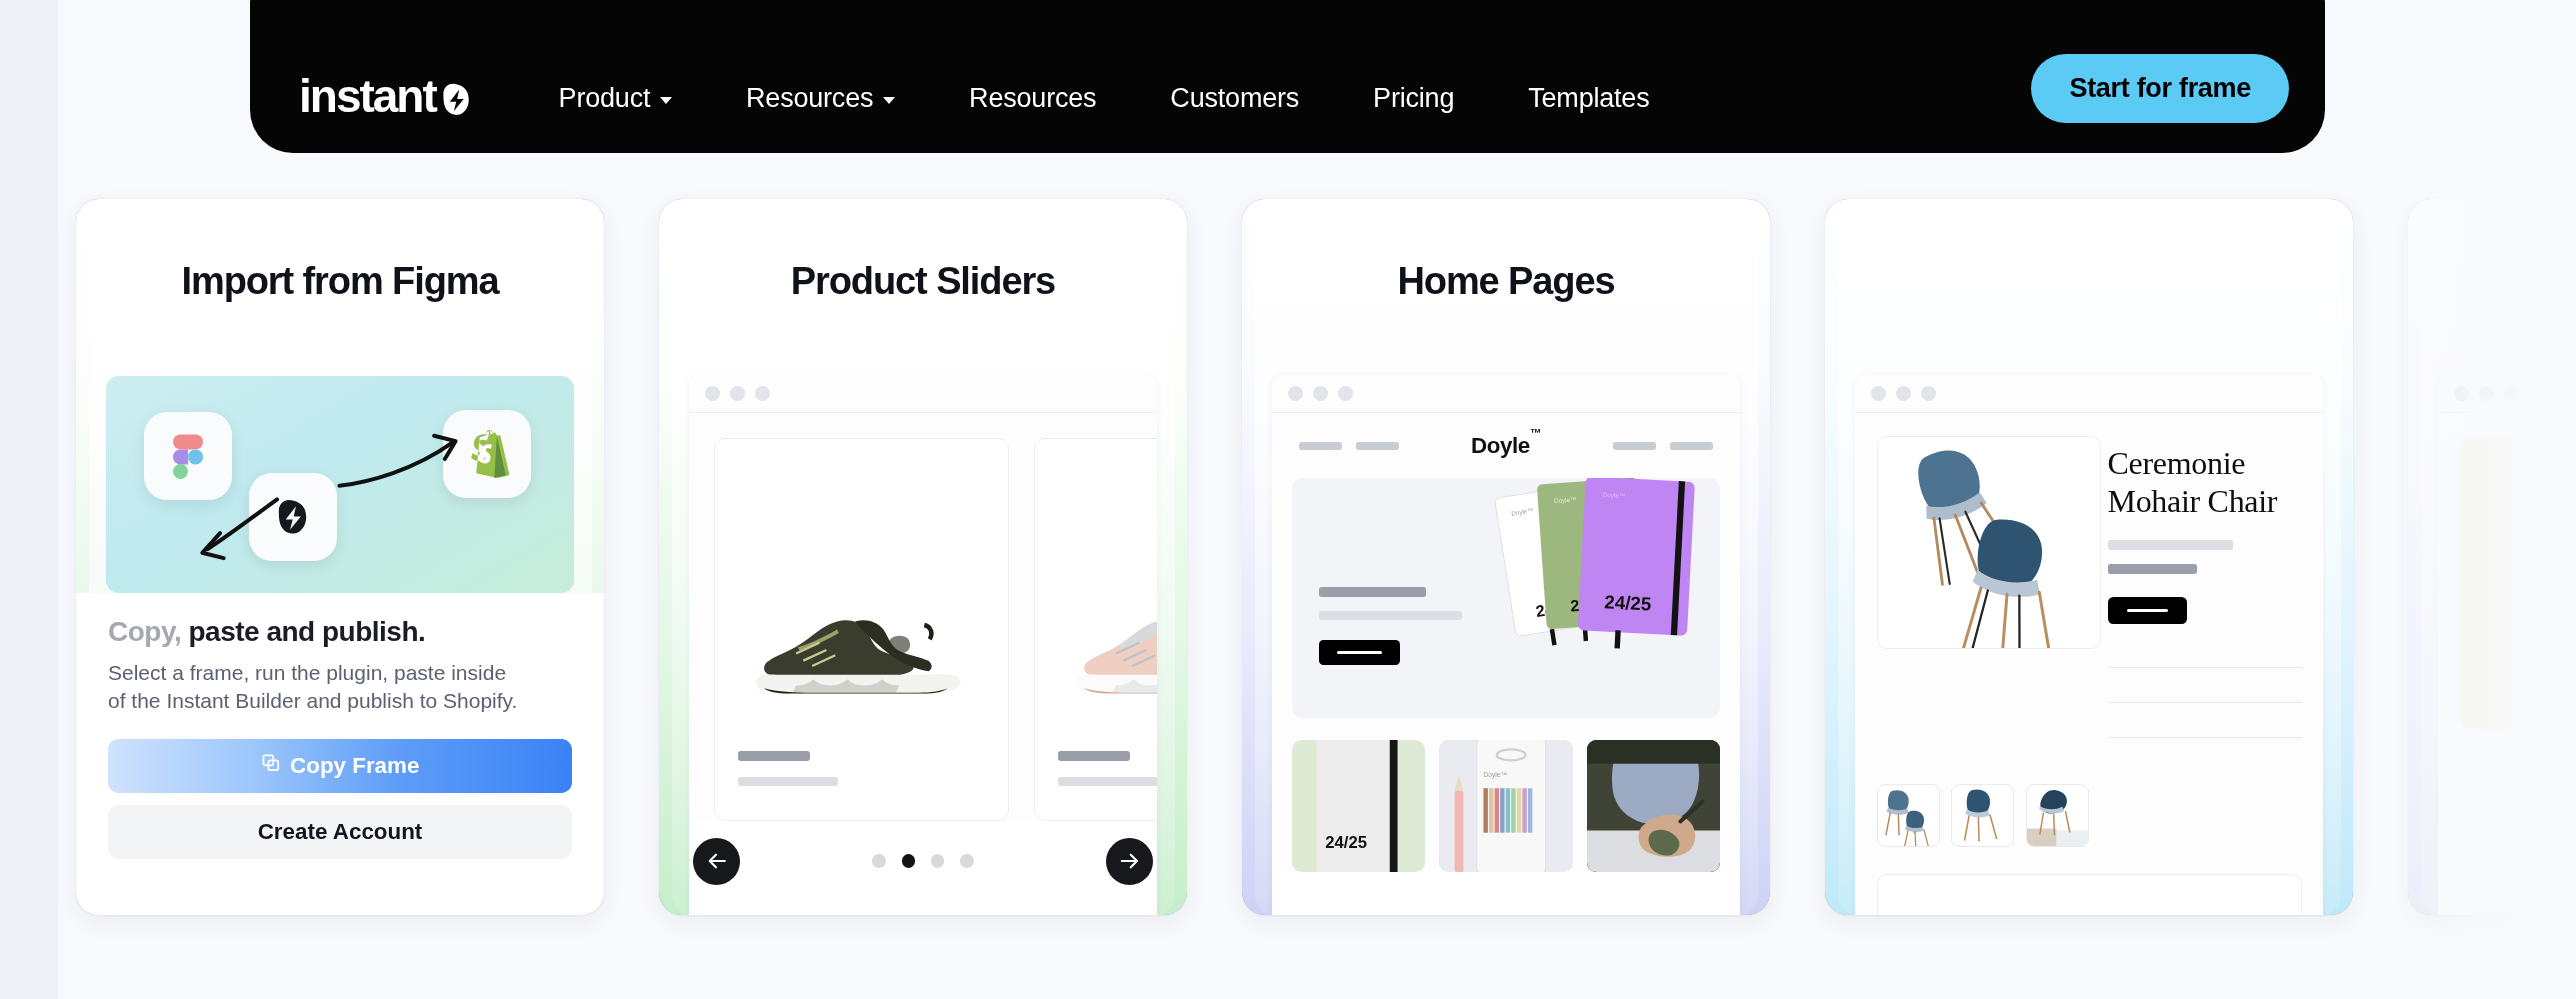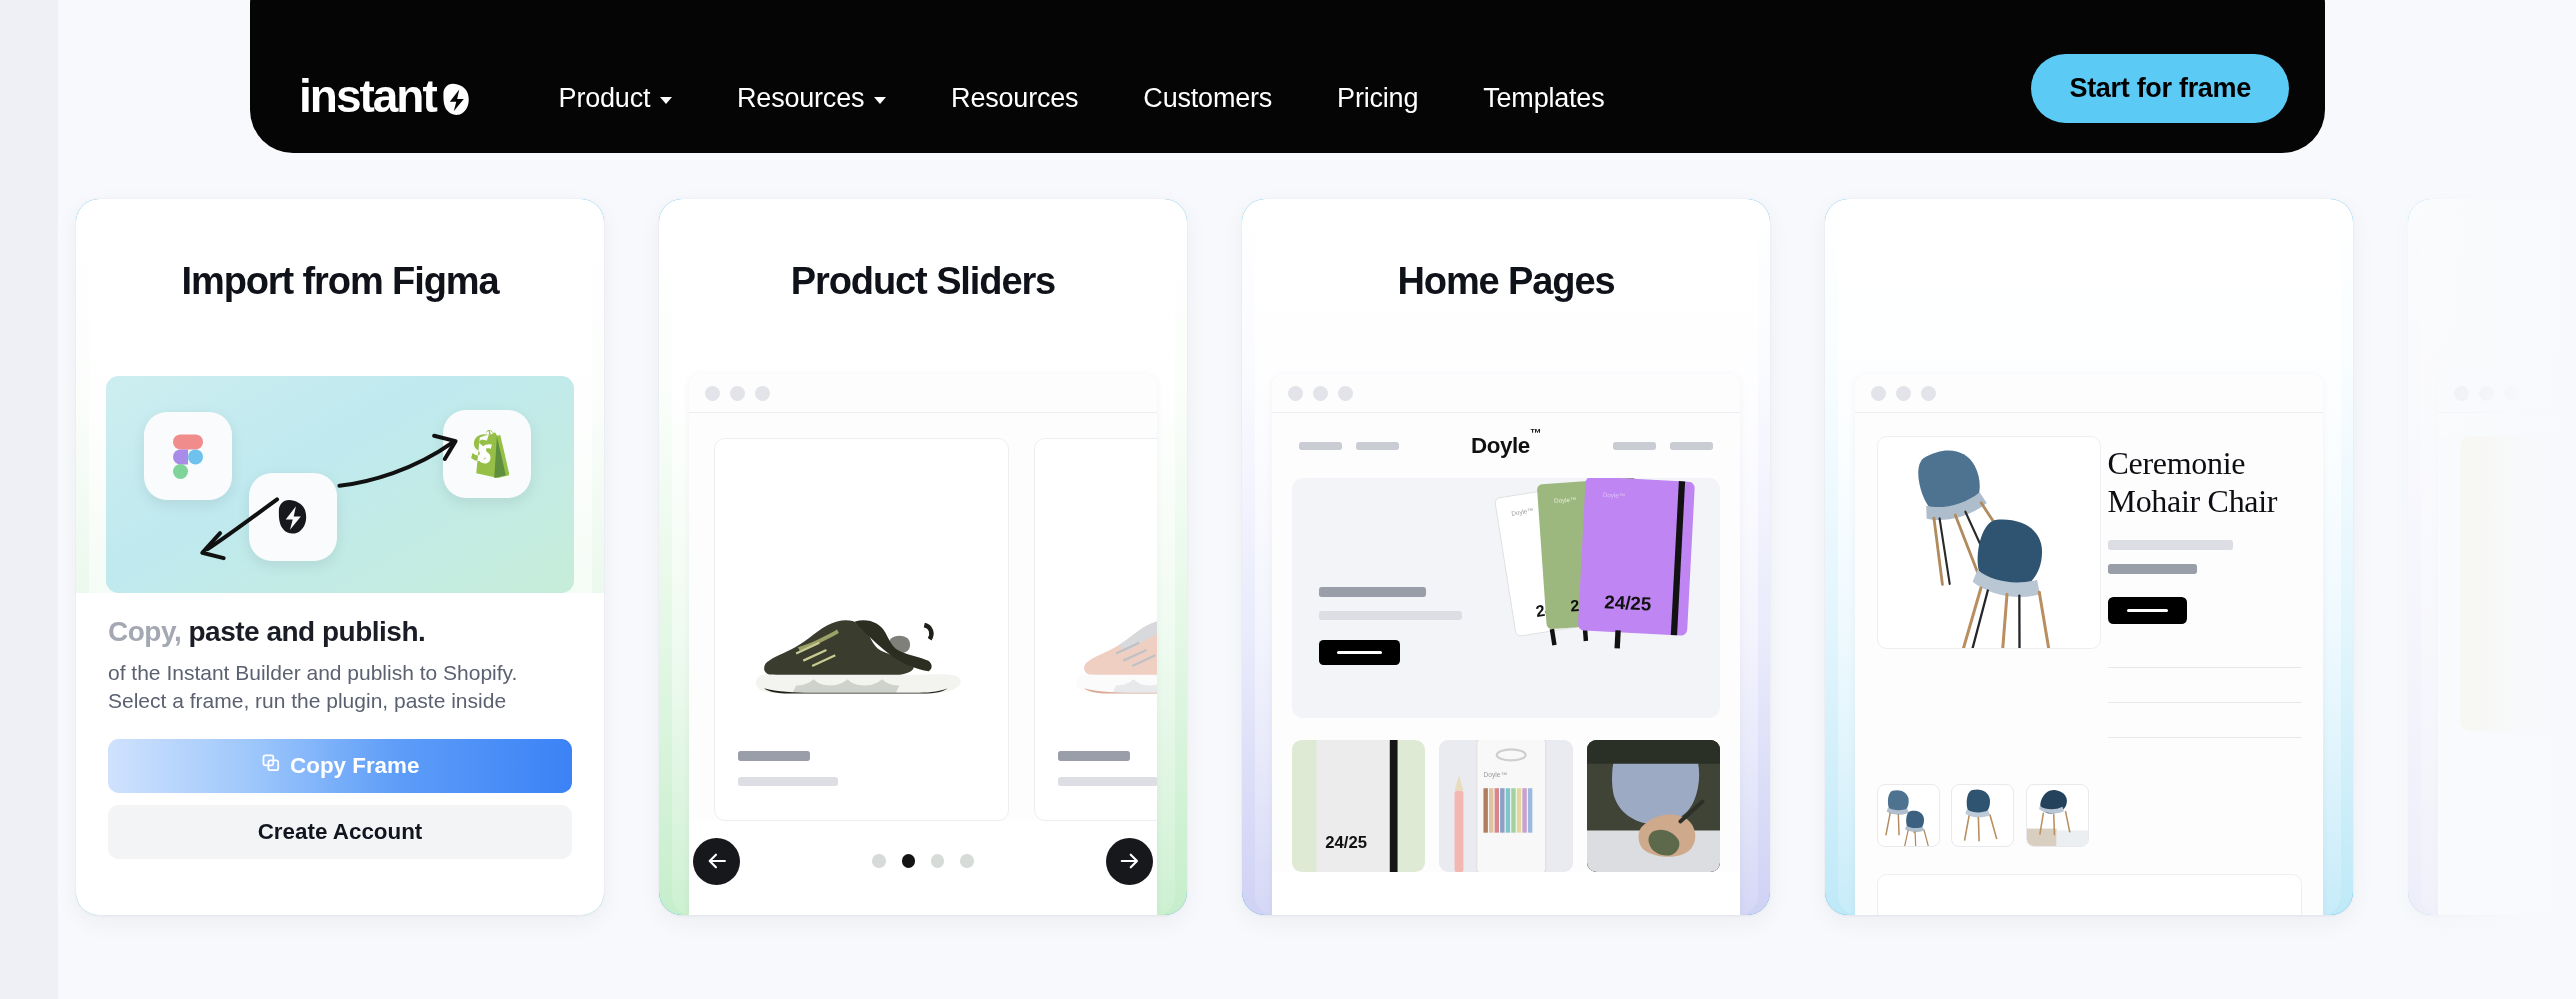--- a/index.html
+++ b/index.html
@@ -21,21 +21,21 @@
     background: #050505; border-radius: 43px;
     display: flex; align-items: flex-end; padding: 0 36px 30px 49px; gap: 0;
     z-index: 30;
   }
   .logo { display: flex; align-items: center; gap: 1.8px; margin-right: 54px; padding-bottom: 3.6px; }
   .logo-word {
     color: #fff; font-size: 46px; font-weight: 700; letter-spacing: -2px;
     line-height: 1; font-family: "Liberation Sans", sans-serif;
   }
   .logo-mark { width: 38px; height: 38px; position: relative; top: 3.6px; }
-  .nav-links { display: flex; align-items: flex-end; gap: 7px; }
+  .nav-links { display: flex; align-items: flex-end; gap: 16px; }
   .nav-link {
     color: #fff; font-size: 27px; font-weight: 400; padding: 9px 29px;
     display: flex; align-items: center; gap: 9.8px; cursor: pointer;
     white-space: nowrap; letter-spacing: -0.2px;
   }
   .caret { width: 0; height: 0; border-left: 6.3px solid transparent;
            border-right: 6.3px solid transparent; border-top: 7.2px solid #fff;
            position: relative; top: 1.8px; }
   #cta-button {
     margin-left: auto; background: #5BCBF5; color: #000;
@@ -45,21 +45,21 @@
   }
   
   #cards-row {
     position: absolute; left: 76px; top: 199px; right: 0; height: 716px;
     display: flex; gap: 55px; align-items: flex-start;
   }
   .card {
     width: 528px; height: 716px; flex: 0 0 528px; border-radius: 23px;
     overflow: hidden; position: relative;
     box-shadow: 0 0.9px 2.7px rgba(20,30,60,.06), 0 7.2px 23px rgba(20,30,60,.05);
-    background: #0ea5e9;
+    background: #a3a3a3;
   }
   .card-title {
     position: relative; z-index: 4; text-align: center;
     font-size: 38px; font-weight: 800; color: #10121a;
     letter-spacing: -1.1px; padding-top: 61px;
   }
   
   .wash { position: absolute; inset: 0; z-index: 0; }
   .c1 .wash { background:
       linear-gradient(to bottom, #ffffff 0%, #fbfdfb 28%, #e8f7ea 62%, #d3f0d8 100%); }
@@ -268,22 +268,22 @@
           <path d="M36 44 L16 66 L40 72" stroke="#111" stroke-width="4.5" fill="none" stroke-linecap="round" stroke-linejoin="round"></path>
         </svg>
       </div>
 
       <div class="card1-body">
         <div class="body-head">
           <span class="muted">Copy,</span>
           <span>paste and publish.</span>
         </div>
         <div class="body-sub">
+          <div class="nowrap">Select a frame, run the plugin, paste inside</div>
           <div class="nowrap">of the Instant Builder and publish to Shopify.</div>
-          <div class="nowrap">Select a frame, run the plugin, paste inside</div>
         </div>
         <button class="btn-copy">
           <span>
             <svg width="19.7" height="19.7" viewBox="0 0 24 24" fill="none" stroke="#fff" stroke-width="2.1">
               <rect x="3" y="3" width="12" height="12" rx="2.5"></rect>
               <rect x="9" y="9" width="12" height="12" rx="2.5" fill="none"></rect>
             </svg>
           </span>
           <span>Copy Frame</span>
         </button>

